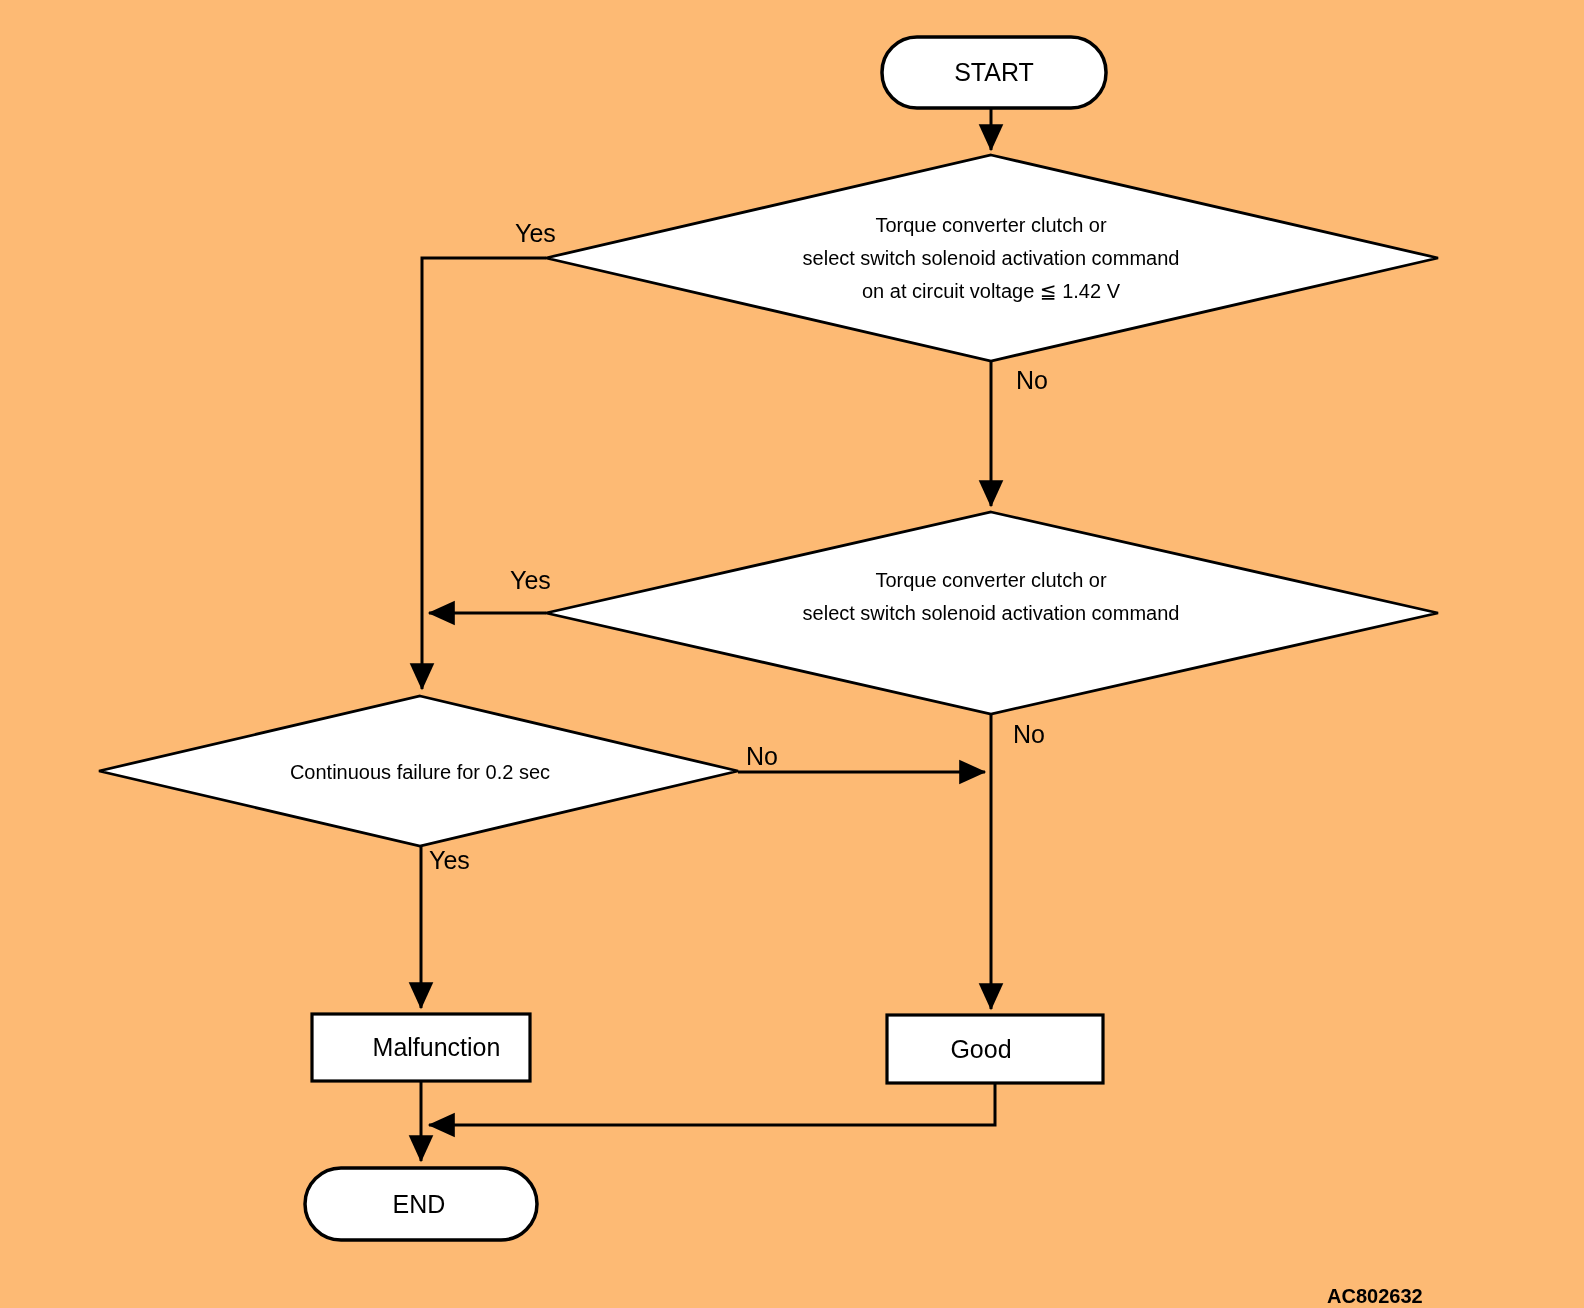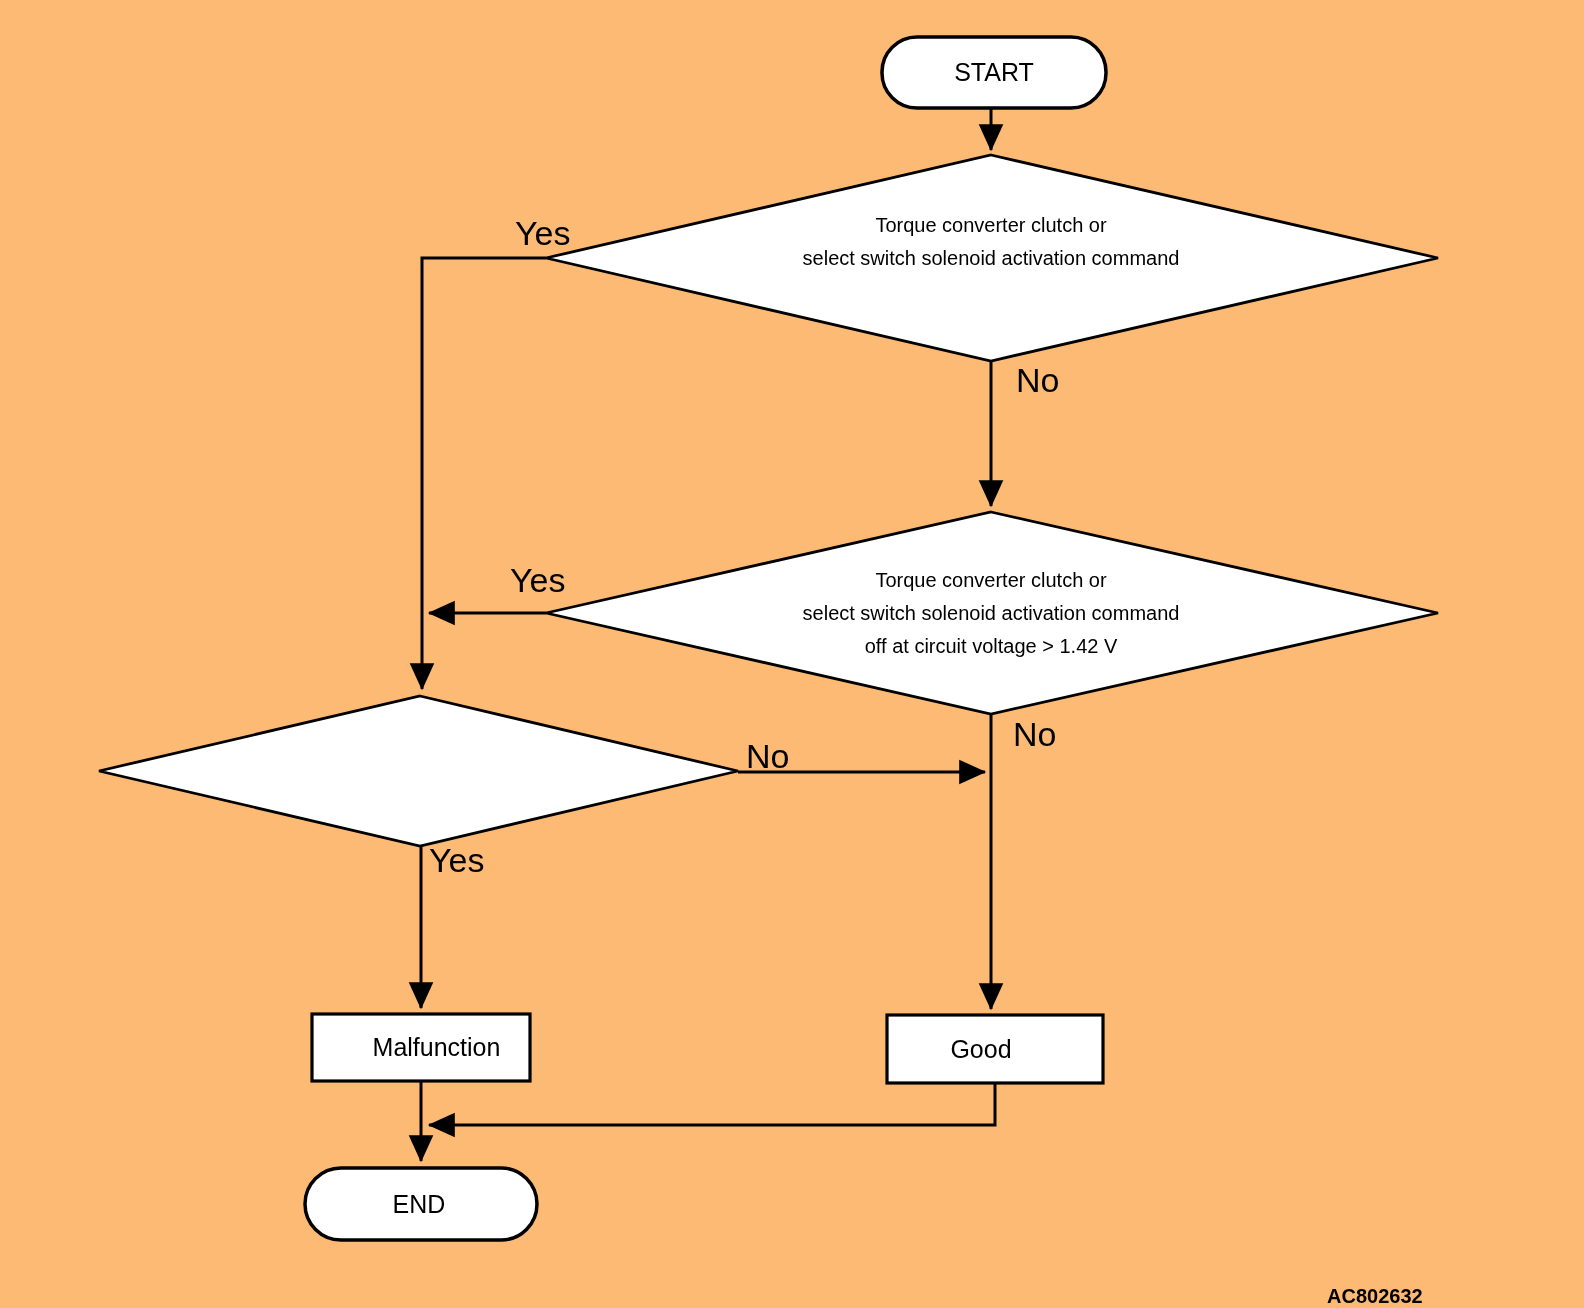--- a/index.html
+++ b/index.html
@@ -9,21 +9,21 @@
     height: 1308px;
     background: #fdba74;
     color: #000000;
     font-family: Liberation Sans, sans-serif;
     overflow: hidden;
   }
   .canvas svg { position: absolute; left: 0; top: 0; }
   .txt { position: absolute; white-space: nowrap; }
   .node-label { text-align: center; font-size: 25px; }
   .dia-text { text-align: center; font-size: 20px; line-height: 33px; }
-  .edge-label { font-size: 34px; line-height: 25px; }
+  .edge-label { font-size: 25px; line-height: 25px; }
   .figure-id { font-size: 20px; font-weight: bold; }
 </style>
 </head>
 <body>
 
 <div class="canvas">
 
   <svg width="1584" height="1308" viewBox="0 0 1584 1308">
     <defs>
       <marker id="ah" markerWidth="10" markerHeight="9" refX="8.6" refY="4.5" orient="auto" markerUnits="strokeWidth">
@@ -56,28 +56,29 @@
     <rect x="887" y="1015" width="216" height="68" fill="#ffffff" stroke="#000000" stroke-width="3.2"></rect>
 
     <rect x="305" y="1168" width="232" height="72" rx="36" ry="36" fill="#ffffff" stroke="#000000" stroke-width="3.5"></rect>
   </svg>
 
   <div class="txt node-label" style="left:882px; top:37px; width:224px; line-height:71px;">START</div>
 
   <div class="txt dia-text" style="left:591px; top:209px; width:800px;">
     <div>Torque converter clutch or</div>
     <div>select switch solenoid activation command</div>
+    <div>on at circuit voltage ≦ 1.42 V</div>
   </div>
 
   <div class="txt dia-text" style="left:591px; top:564px; width:800px;">
     <div>Torque converter clutch or</div>
     <div>select switch solenoid activation command</div>
-    <div>off at circuit voltage &gt; 1.42 V</div>
   </div>
 
+  <div class="txt dia-text" style="left:120px; top:756px; width:600px;">Continuous failure for 0.2 sec</div>
 
   <div class="txt node-label" style="left:312px; top:1014px; width:249px; line-height:67px;">Malfunction</div>
 
   <div class="txt node-label" style="left:887px; top:1015px; width:188px; line-height:68px;">Good</div>
 
   <div class="txt node-label" style="left:303px; top:1168px; width:232px; line-height:72px;">END</div>
 
   <div class="txt edge-label" style="left:515px; top:221px;">Yes</div>
   <div class="txt edge-label" style="left:1016px; top:368px;">No</div>
 

